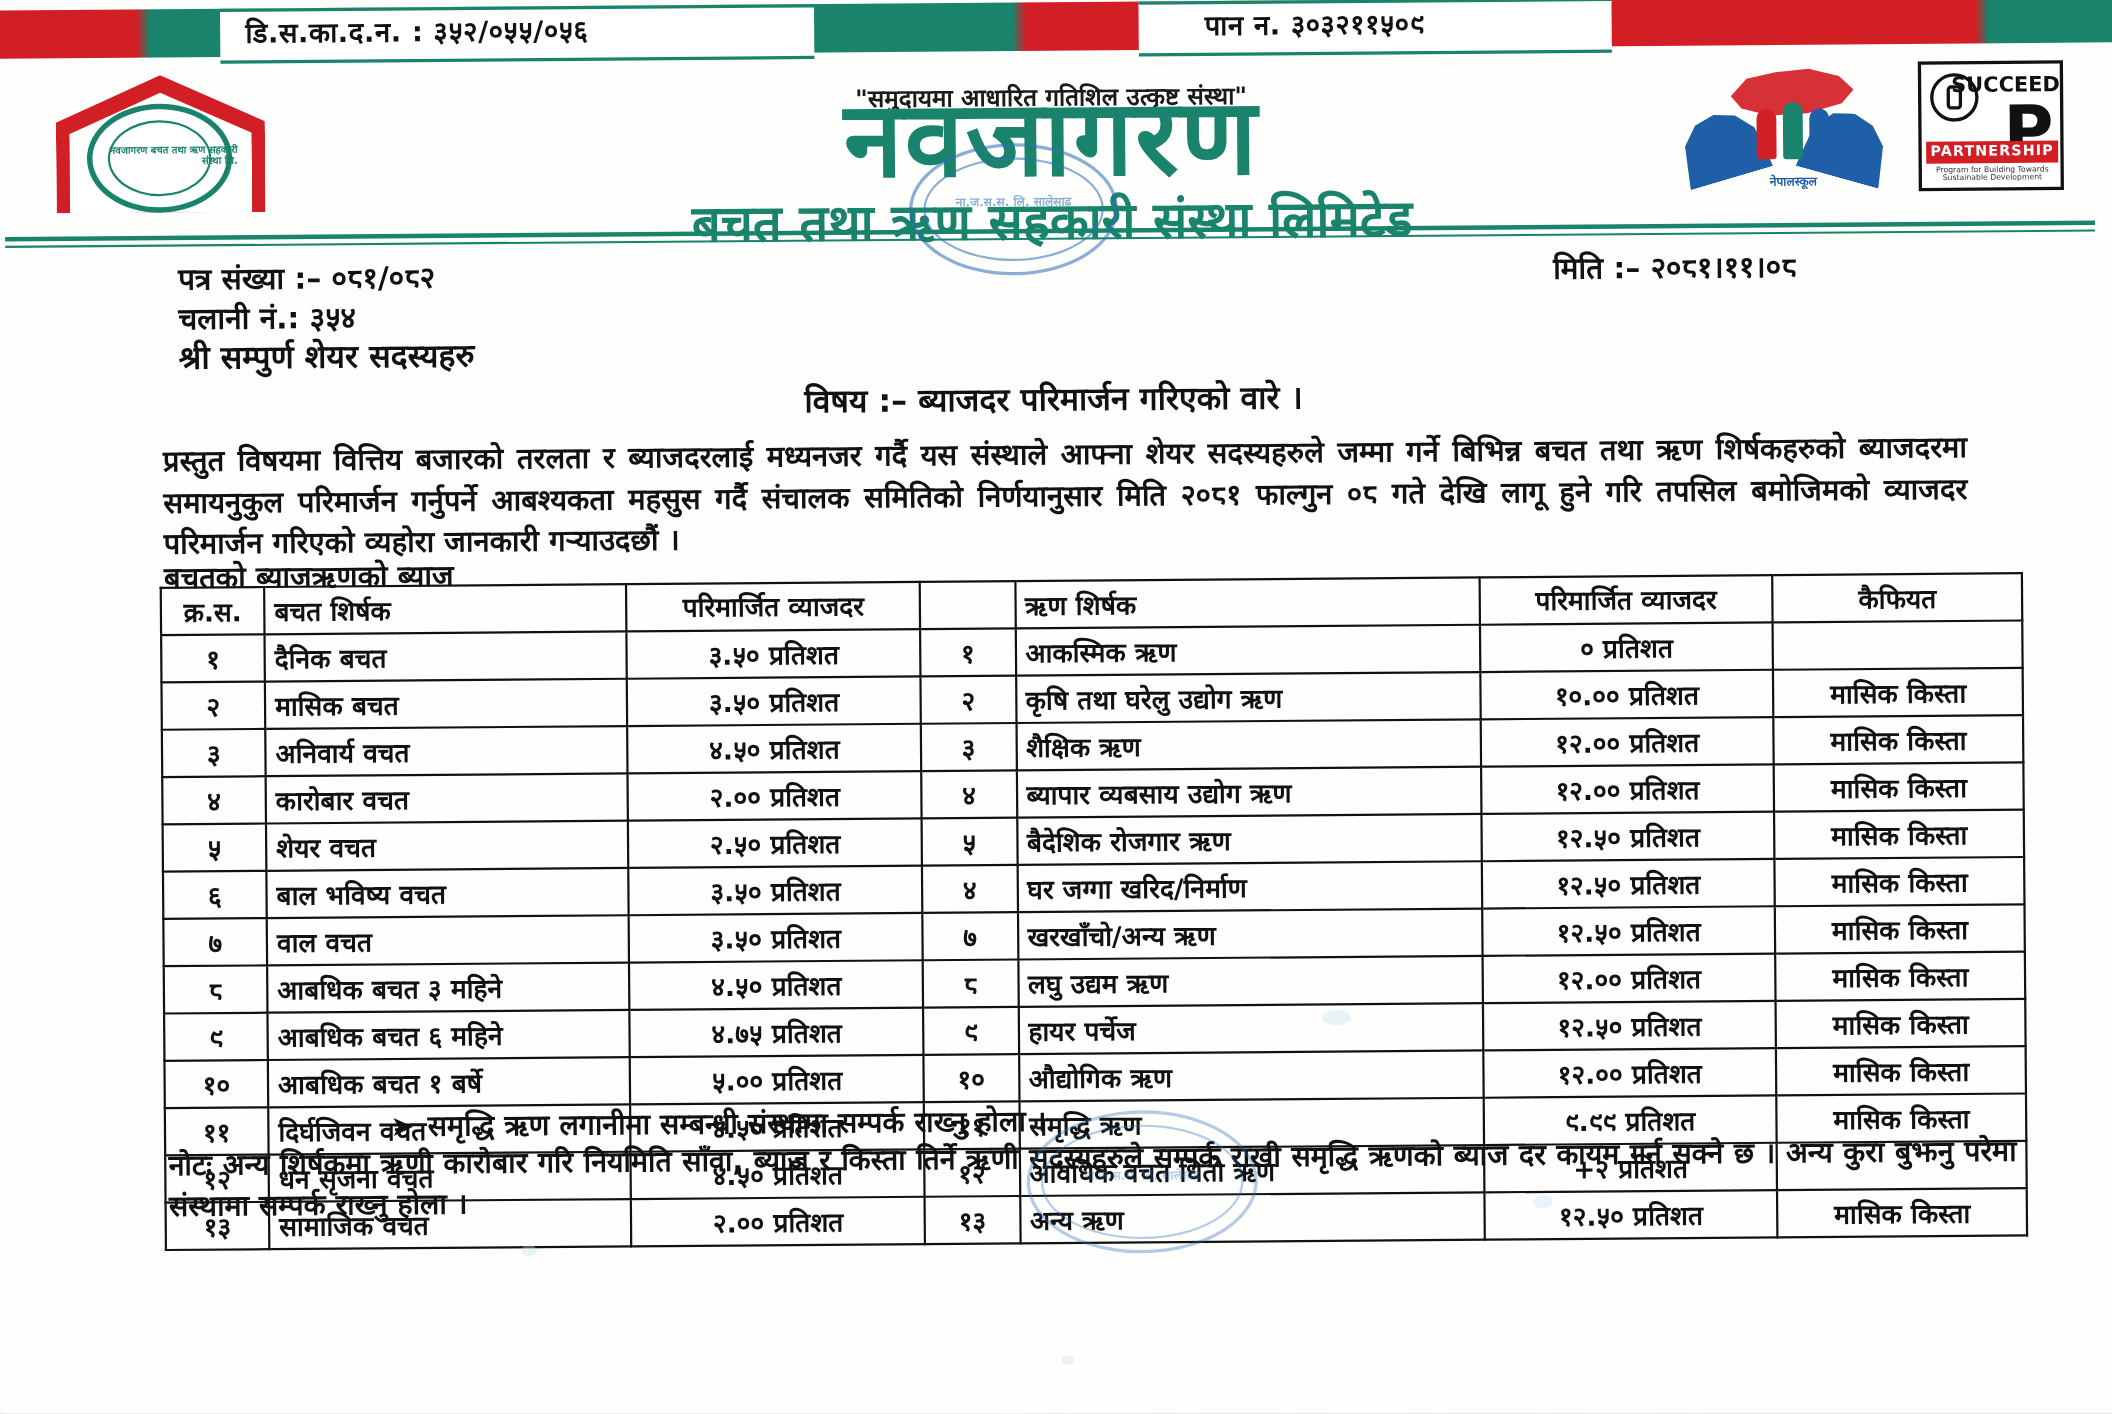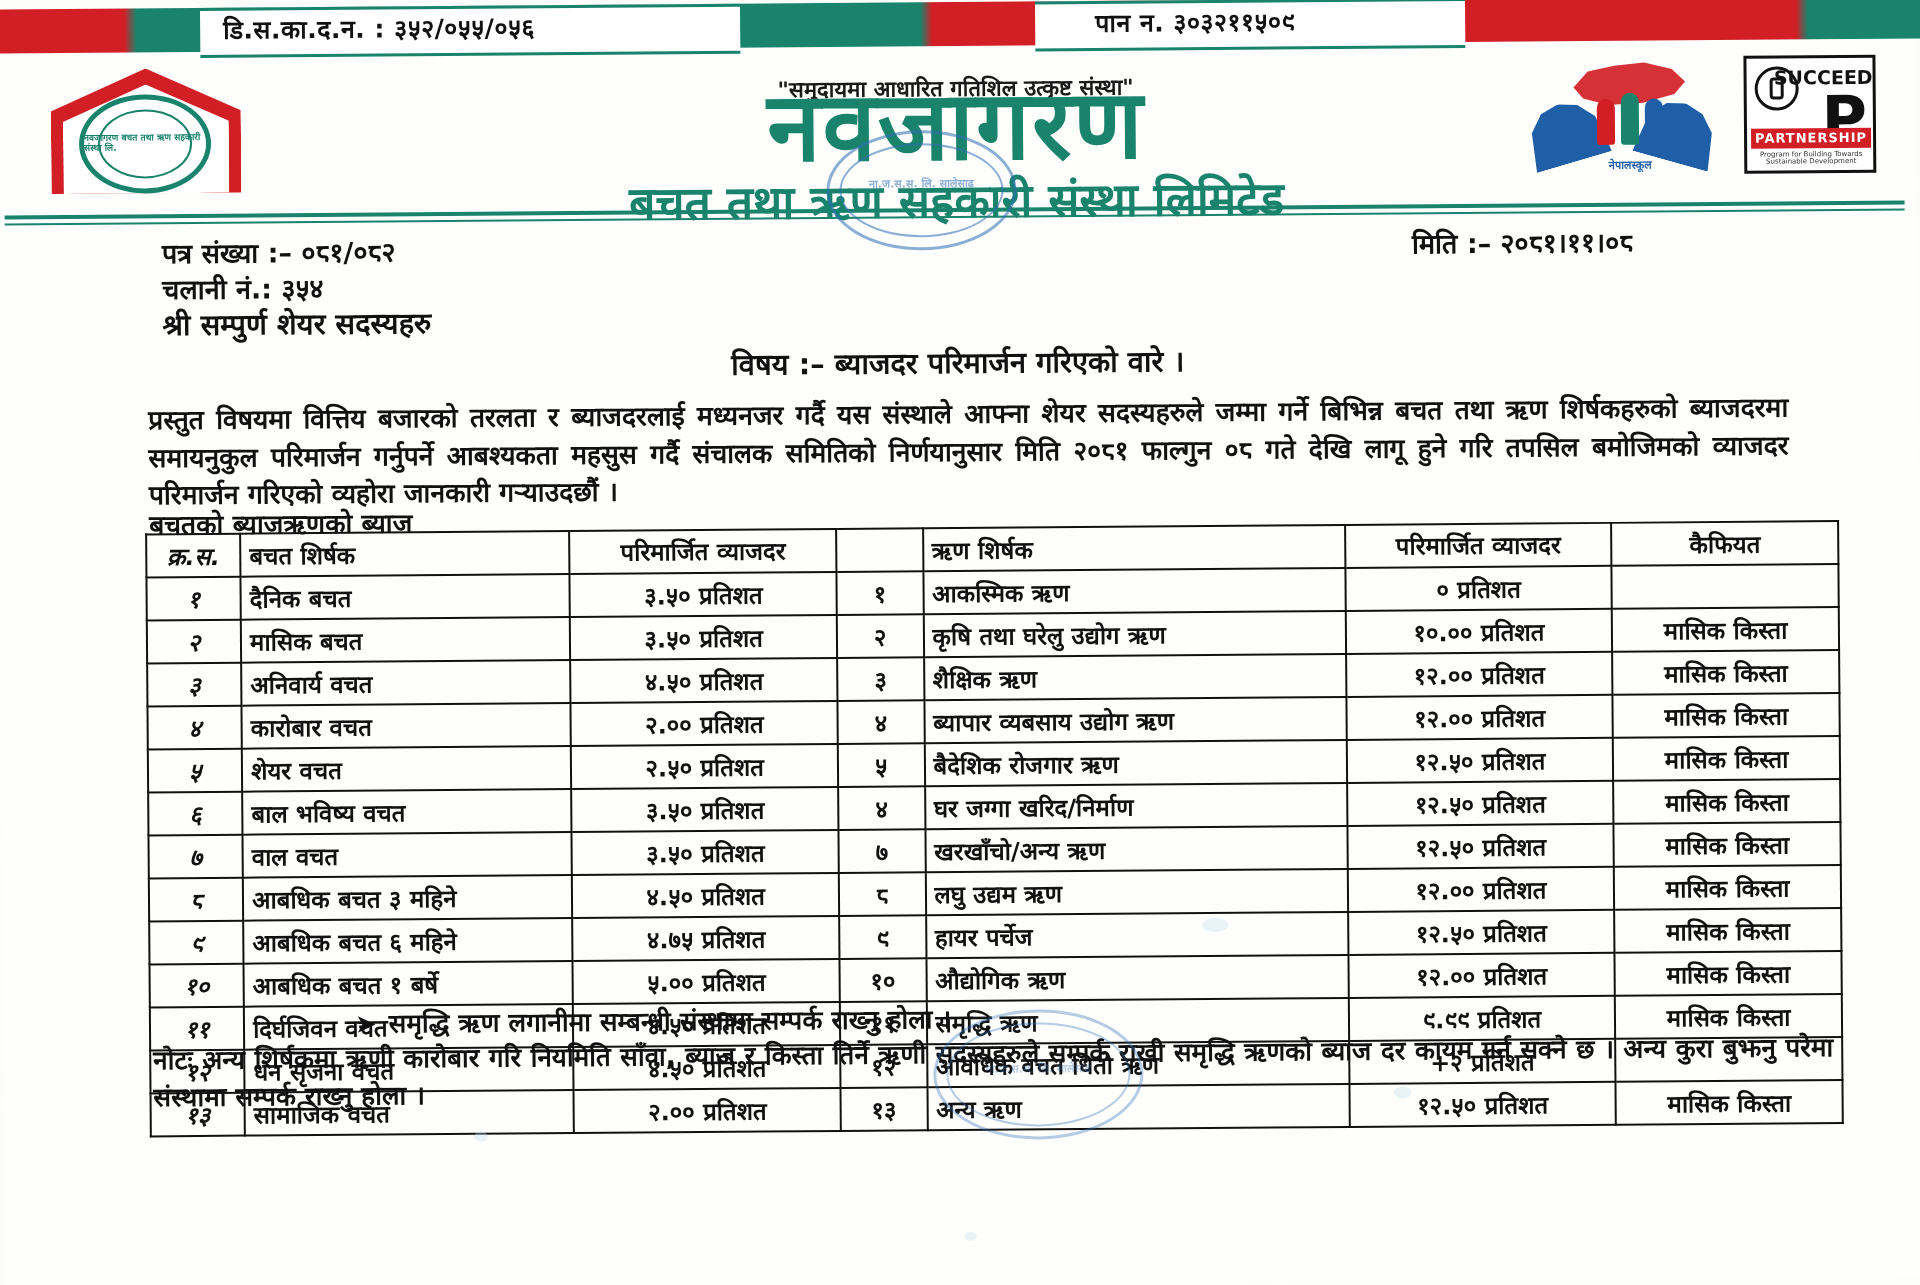--- a/index.html
+++ b/index.html
@@ -142,21 +142,21 @@
     position: absolute;
     left: 14px; top: 10px;
     right: 14px; bottom: 10px;
     border-radius: 50%;
     border: 2px solid #19836c;
   }
   .logo-left .seal-txt {
     position: absolute;
     left: 0; top: 33px;
     width: 132px;
-    text-align: left;
+    text-align: right;
     font-size: 9px;
     color: #19836c;
     font-weight: bold;
     line-height: 1.15;
   }
   
   .logo-hands {
     position: absolute;
     left: 1525px;
     top: 68px;
@@ -330,21 +330,21 @@
     color: #111;
   }
   table.rates td, table.rates th {
     border: 2px solid #111;
     padding: 2px 8px;
     height: 37px;
     vertical-align: middle;
     font-weight: bold;
   }
   table.rates th { font-size: 24px; }
-  .c-sn    { width: 78px;  text-align: center; font-style: italic; }
+  .c-sn    { width: 78px;  text-align: center; }
   .c-title { width: 330px; text-align: left; padding-left: 22px;}
   .c-rate  { width: 262px; text-align: center; }
   .c-sn2   { width: 72px;  text-align: center; }
   .c-ltitle{ width: 430px; text-align: left; padding-left: 18px;}
   .c-lrate { width: 262px; text-align: center; }
   .c-remark{ width: 220px; text-align: center; }
   .hdr-2line { line-height: 1.25; }
 
   
   .bullet {

